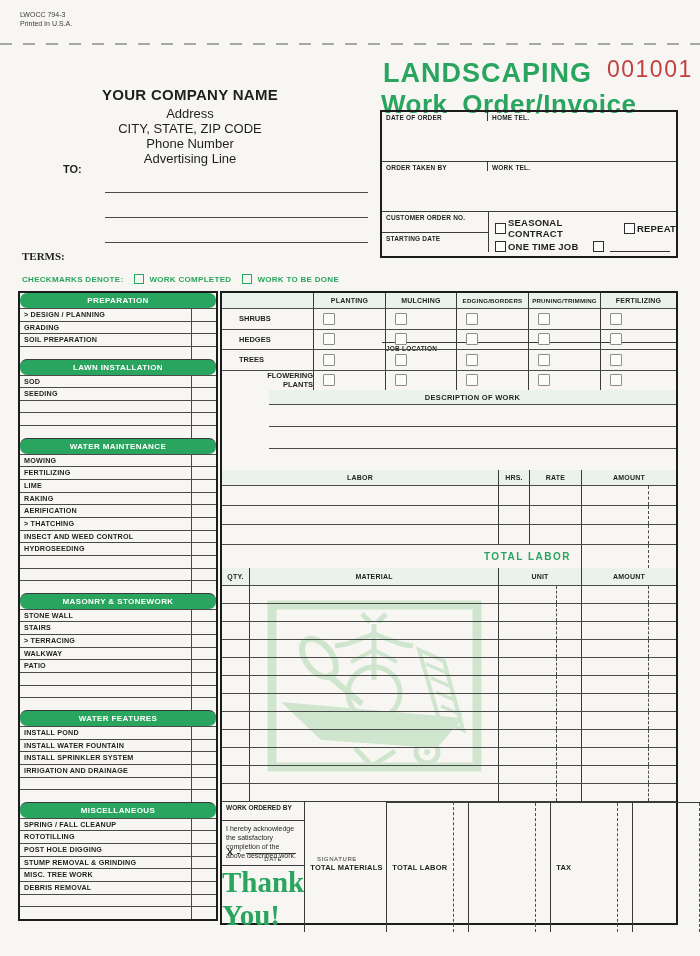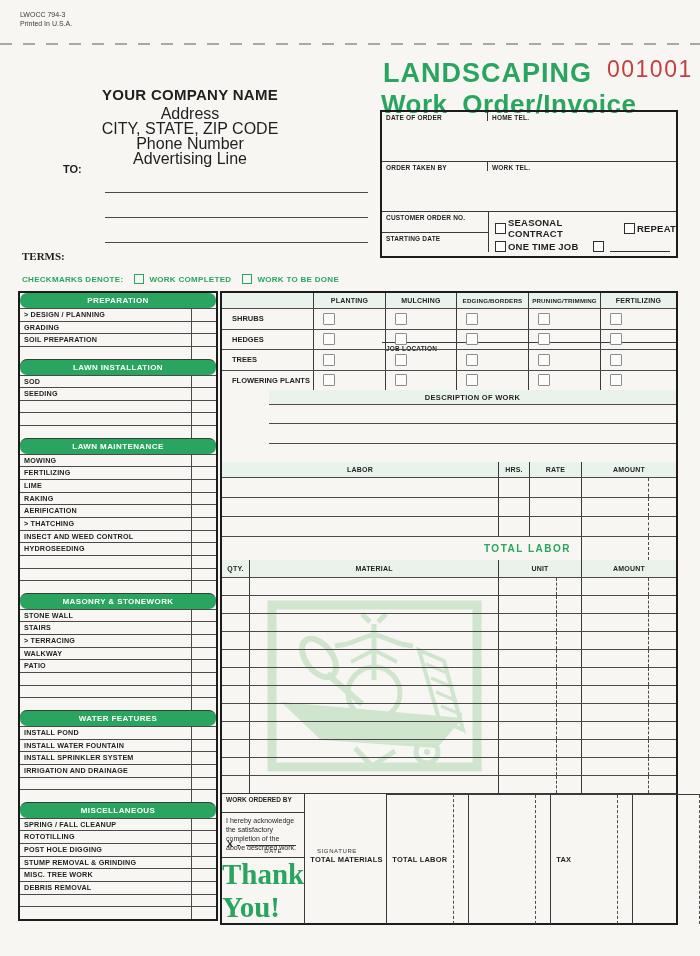--- a/index.html
+++ b/index.html
@@ -5,21 +5,21 @@
   html,body{margin:0;padding:0;background:#e9e7e2;}
   .page{position:relative;width:700px;height:956px;background:#f7f6f3;
         font-family:"Liberation Sans",sans-serif;color:#1f1f1f;overflow:hidden;}
   
   .print-info{position:absolute;left:20px;top:10px;font-size:7px;color:#3c3c3c;line-height:9px;}
   .perforation{position:absolute;left:0;top:43px;width:700px;height:2px;
     background:repeating-linear-gradient(90deg,#a8a8a6 0 12px,transparent 12px 23px);}
   
   .company{position:absolute;left:75px;top:66px;width:230px;text-align:center;margin-top:20px;}
   .company-name{font-size:15px;font-weight:bold;letter-spacing:.3px;margin-bottom:3px;}
-  .company-line{font-size:16px;line-height:15px;}
+  .company-line{font-size:13px;line-height:15px;}
   
   .title-landscaping{position:absolute;left:383px;top:58px;font-size:27px;font-weight:600;
     color:var(--green);letter-spacing:1px;}
   .title-doc{position:absolute;left:381px;top:89px;font-size:26px;font-weight:600;
     color:var(--green);word-spacing:7px;letter-spacing:.5px;}
   .order-number{position:absolute;left:607px;top:56px;font-size:23px;color:var(--red);
     letter-spacing:1.5px;font-weight:500;}
   :root{--green:#2aa55f;--lgreen:#e9f3ec;--red:#c24040;--wm:#cfe5cd;--line:#3a3a3a;}
   
   .oi{position:absolute;left:380px;top:110px;width:298px;height:148px;border:2px solid #1c1c1c;
@@ -64,22 +64,22 @@
     box-sizing:border-box;display:flex;flex-direction:column;}
   .watermark{position:absolute;left:45px;top:307px;z-index:0;}
   .rt-sec{position:relative;z-index:1;display:flex;flex-direction:column;flex:none;}
   .hd-row{background:var(--lgreen);display:flex;align-items:center;flex:none;}
   .hd-cell{display:flex;align-items:center;justify-content:center;font-weight:bold;font-size:7px;
     letter-spacing:.2px;box-sizing:border-box;height:100%;}
   .bl{border-left:1px solid var(--line);}
   
   .pg-header{height:15px;}
   .pg-row{flex:1;display:flex;border-top:1px solid #4a4a4a;align-items:center;}
-  .pg-label{font-size:7.5px;font-weight:bold;padding-left:10px;box-sizing:border-box;height:100%;
-    display:flex;align-items:center;}
+  .pg-label{font-size:7.5px;font-weight:bold;padding-left:17px;box-sizing:border-box;height:100%;
+    display:flex;align-items:center;text-align:right;}
   .pg-cell{height:100%;display:flex;align-items:center;box-sizing:border-box;}
   .cbx-s{width:12px;height:12px;border:1px solid #8d8d8d;background:#fcfcfa;border-radius:1px;
     box-sizing:border-box;margin-left:9px;}
   .w-lab{width:91px;} .w-p{width:72px;} .w-m{width:71px;} .w-e{width:72px;} .w-t{width:72px;} .w-f{flex:1;}
   .small-hd{font-size:6.2px;}
   
   .desc-hd{height:14px;background:var(--lgreen);display:flex;align-items:center;justify-content:center;
     font-size:7.5px;font-weight:bold;letter-spacing:.3px;}
   .desc-row{flex:1;border-top:1px solid #4a4a4a;}
   
@@ -227,21 +227,21 @@
         <div class="lt-cb"></div>
       </div>
       <div class="lt-row">
         <div class="lt-label"></div>
         <div class="lt-cb"></div>
       </div>
       <div class="lt-row">
         <div class="lt-label"></div>
         <div class="lt-cb"></div>
       </div>
-      <div class="sec-header">LAWN MAINTENANCE</div>
+      <div class="sec-header">WATER MAINTENANCE</div>
       <div class="lt-row">
         <div class="lt-label">MOWING</div>
         <div class="lt-cb"></div>
       </div>
       <div class="lt-row">
         <div class="lt-label">FERTILIZING</div>
         <div class="lt-cb"></div>
       </div>
       <div class="lt-row">
         <div class="lt-label">LIME</div>
@@ -468,21 +468,21 @@
           </div>
           <div class="pg-cell bl w-t">
             <span class="cbx-s"></span>
           </div>
           <div class="pg-cell bl w-f">
             <span class="cbx-s"></span>
           </div>
         </div>
       </div>
 
-    <div class="rt-sec" style="height:72px;margin-left:47px;">
+    <div class="rt-sec" style="height:80px;margin-left:47px;">
       <div class="desc-hd">DESCRIPTION OF WORK</div>
       <div id="desc-rows" style="display:flex;flex-direction:column;flex:1;">
           <div class="desc-row"></div>
           <div class="desc-row"></div>
           <div class="desc-row"></div>
         </div>
     </div>
 
     <div class="rt-sec" id="labor-section" style="height:98px;">
         <div class="hd-row" style="height: 15px;">

